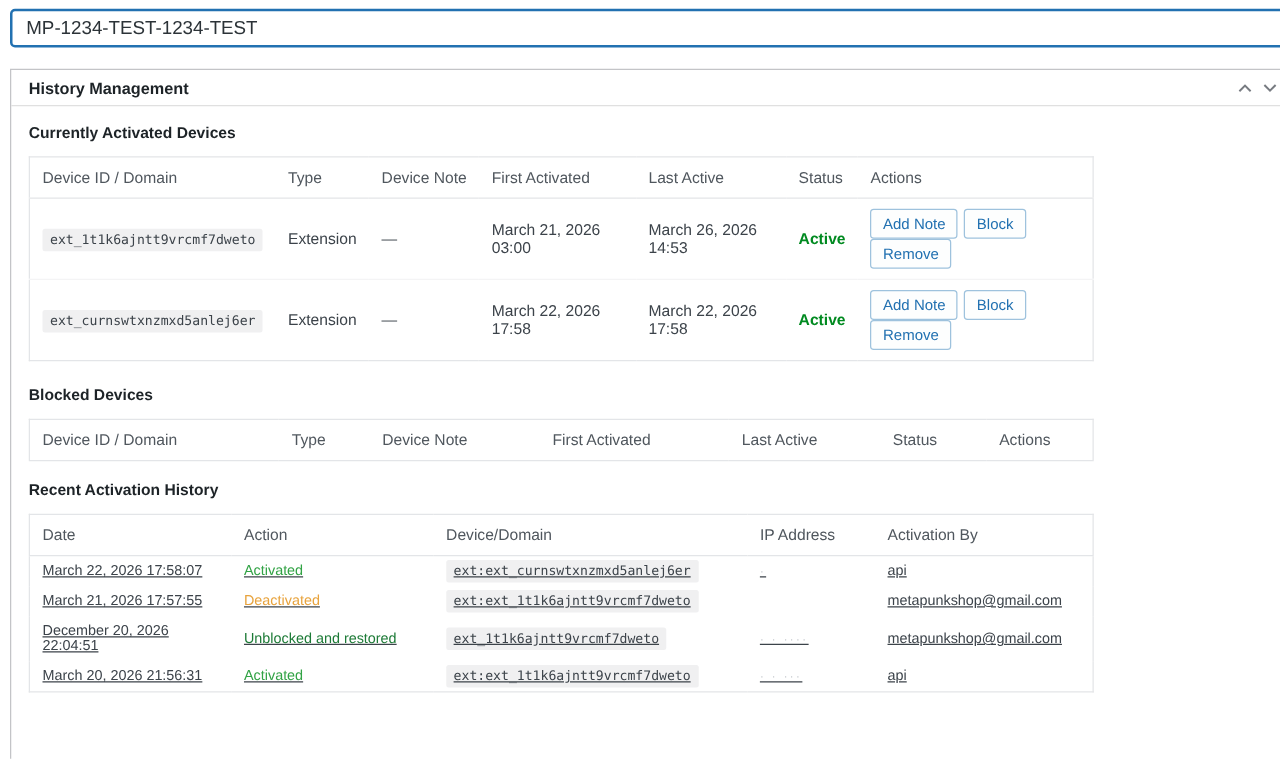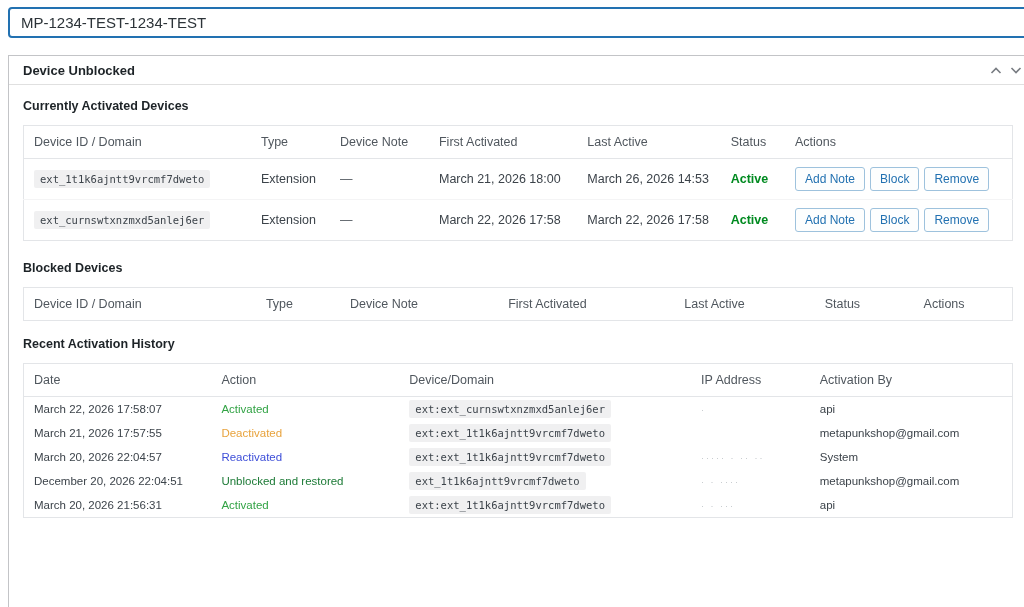--- a/index.html
+++ b/index.html
@@ -27,29 +27,29 @@
   .panel-title { font-size:13px; font-weight:700; color:#1d2327; }
   .hdr-icons { position:absolute; left:973px; top:10px; display:flex; }
   .hdr-icon { width:12px; height:9px; margin-left:8px; cursor:pointer; }
   .hdr-icon svg { display:block; }
   .panel-body { padding:6px 14px 0 14px; }
 
   .section-heading { font-size:12.5px; font-weight:700; color:#1d2327; margin:8px 0 12px 0; }
   .section-heading.mt { margin-top:20px; }
   .section-heading.mt2 { margin-top:16px; }
 
-  table { width:990px; border-collapse:collapse; border:1px solid #e3e5e8; background:#fff; }
+  table { width:852px; border-collapse:collapse; border:1px solid #e3e5e8; background:#fff; }
   th {
     text-align:left; font-weight:400; color:#50575e; font-size:12.5px;
     padding:9px 10px; border-bottom:1px solid #e3e5e8; white-space:nowrap;
   }
   td { font-size:12.5px; color:#3c434a; vertical-align:middle; }
   .devices-table td { padding:8px 10px; border-bottom:1px solid #f4f4f5; }
   .devices-table tr:last-child td { border-bottom:none; }
-  .history-table td { padding:6px 10px; font-size:11.5px; }
+  .history-table td { padding:6px 10px; font-size:11.5px;text-decoration:underline; }
 
   .badge {
     font-family:"DejaVu Sans Mono","Liberation Mono",monospace;
     font-size:10.5px; color:#3c434a; background:#f0f0f1;
     padding:3px 6px; border-radius:2px; white-space:nowrap;
   }
   .dash { color:#50575e; }
   .status { font-weight:700; }
   .c-active { color:#008a20; font-weight:700; }
   .c-activated { color:#32a345;margin-top:18px; }
@@ -66,21 +66,21 @@
   }
   .ip { color:#c2c6ca; font-size:9px; letter-spacing:2px; white-space:nowrap; }
 </style>
 </head>
 <body>
 
 <input class="serial-input" type="text" value="MP-1234-TEST-1234-TEST" style="">
 
 <div class="panel">
   <div class="panel-header">
-    <span class="panel-title">Device Unblocked</span>
+    <span class="panel-title">History Management</span>
     <span class="hdr-icons">
       <span class="hdr-icon">
         <svg width="12" height="9" viewBox="0 0 12 9">
             <polyline points="1.5,7 6,2.5 10.5,7" fill="none" stroke="#787c82" stroke-width="1.6"></polyline>
           </svg>
       </span>
       <span class="hdr-icon">
         <svg width="12" height="9" viewBox="0 0 12 9">
             <polyline points="1.5,2 6,6.5 10.5,2" fill="none" stroke="#787c82" stroke-width="1.6"></polyline>
           </svg>
@@ -111,21 +111,21 @@
           <th>Last Active</th>
           <th>Status</th>
           <th>Actions</th>
         </tr>
       </thead>
       <tbody>
         <tr>
           <td><code class="badge">ext_1t1k6ajntt9vrcmf7dweto</code></td>
           <td>Extension</td>
           <td class="dash">—</td>
-          <td>March 21, 2026 18:00</td>
+          <td>March 21, 2026 03:00</td>
           <td>March 26, 2026 14:53</td>
           <td><span class="status c-active">Active</span></td>
           <td>
             <button class="btn">Add Note</button><button class="btn">Block</button><button class="btn">Remove</button>
           </td>
         </tr>
         <tr>
           <td><code class="badge">ext_curnswtxnzmxd5anlej6er</code></td>
           <td>Extension</td>
           <td class="dash">—</td>
@@ -191,27 +191,20 @@
           <td>api</td>
         </tr>
         <tr>
           <td>March 21, 2026 17:57:55</td>
           <td><span class="c-deactivated">Deactivated</span></td>
           <td><code class="badge">ext:ext_1t1k6ajntt9vrcmf7dweto</code></td>
           <td><span class="ip"></span></td>
           <td>metapunkshop@gmail.com</td>
         </tr>
         <tr>
-          <td>March 20, 2026 22:04:57</td>
-          <td><span class="c-reactivated">Reactivated</span></td>
-          <td><code class="badge">ext:ext_1t1k6ajntt9vrcmf7dweto</code></td>
-          <td><span class="ip">····· · ·· ··</span></td>
-          <td>System</td>
-        </tr>
-        <tr>
           <td>December 20, 2026 22:04:51</td>
           <td><span class="c-unblocked">Unblocked and restored</span></td>
           <td><code class="badge">ext_1t1k6ajntt9vrcmf7dweto</code></td>
           <td><span class="ip">· · ····</span></td>
           <td>metapunkshop@gmail.com</td>
         </tr>
         <tr>
           <td>March 20, 2026 21:56:31</td>
           <td><span class="c-activated">Activated</span></td>
           <td><code class="badge">ext:ext_1t1k6ajntt9vrcmf7dweto</code></td>

